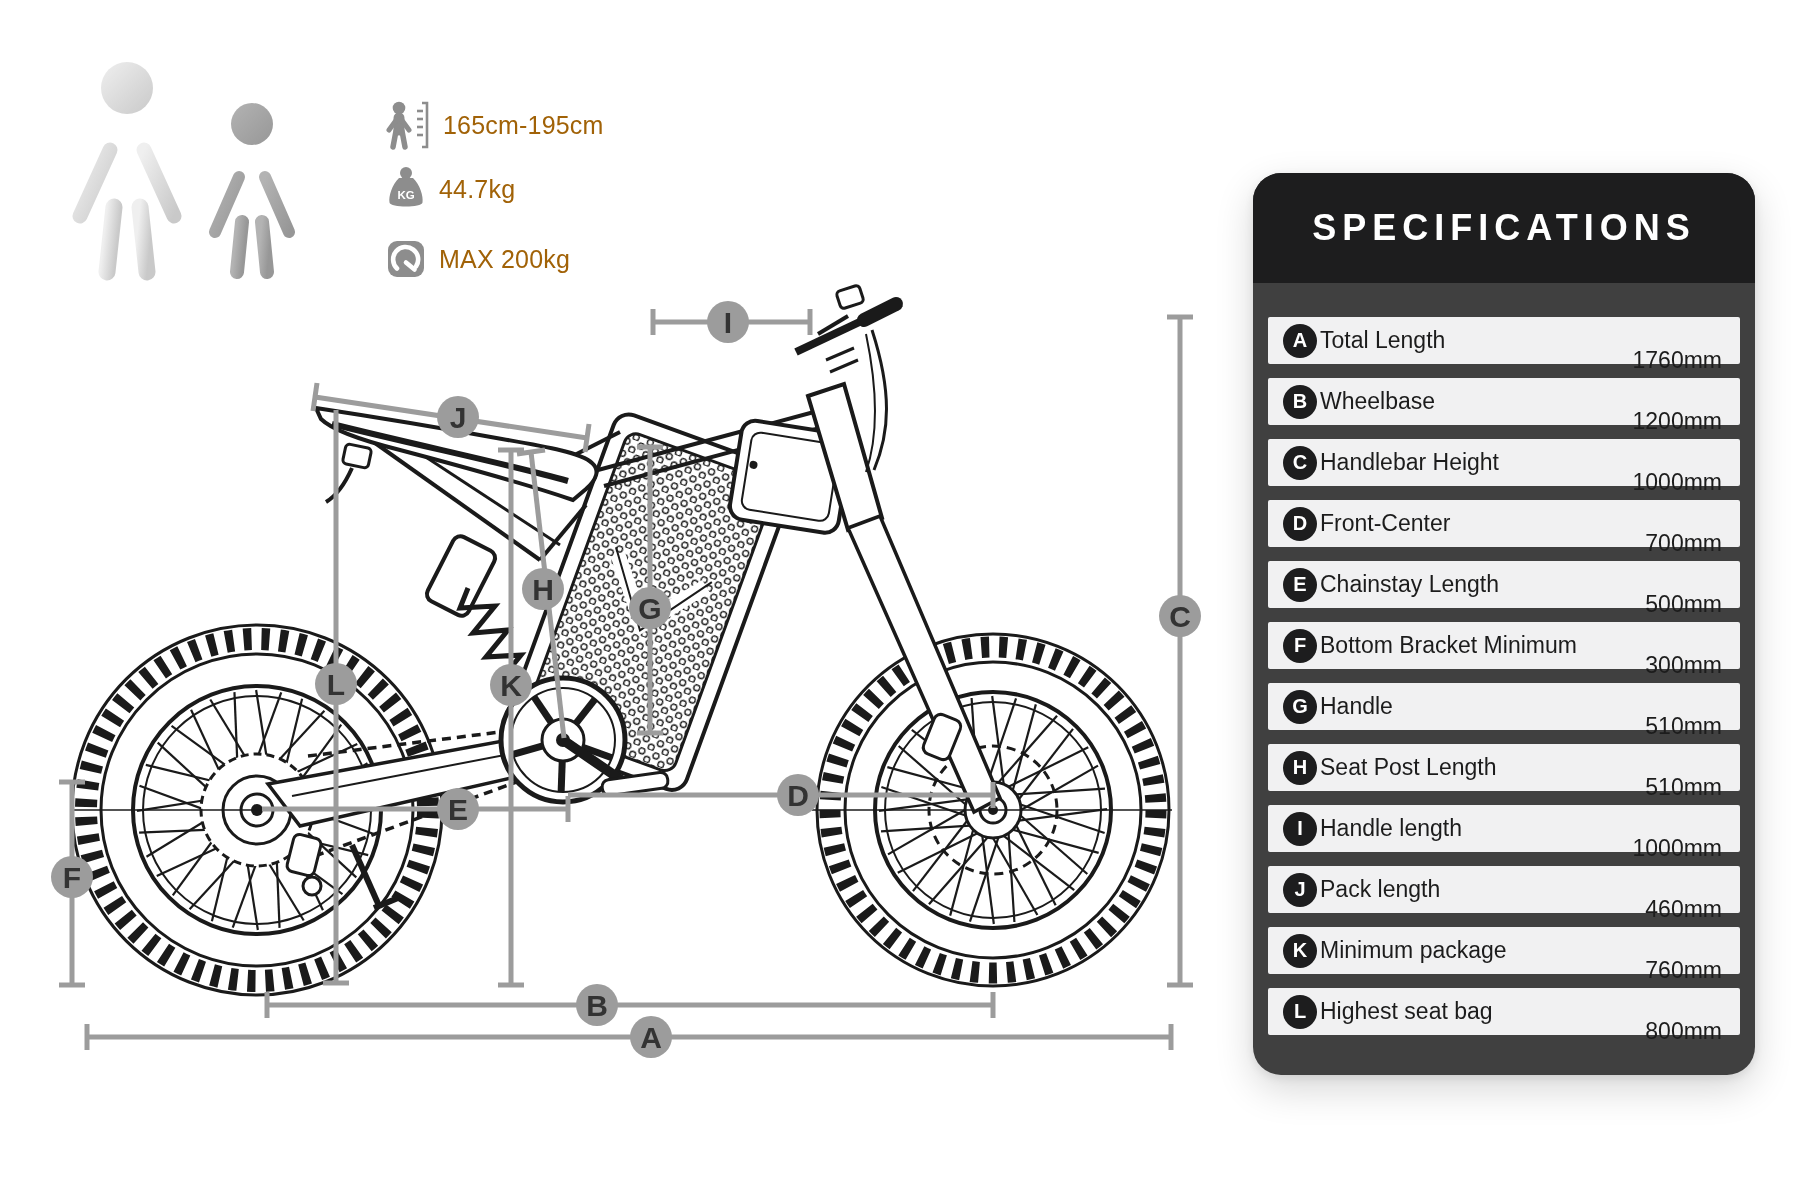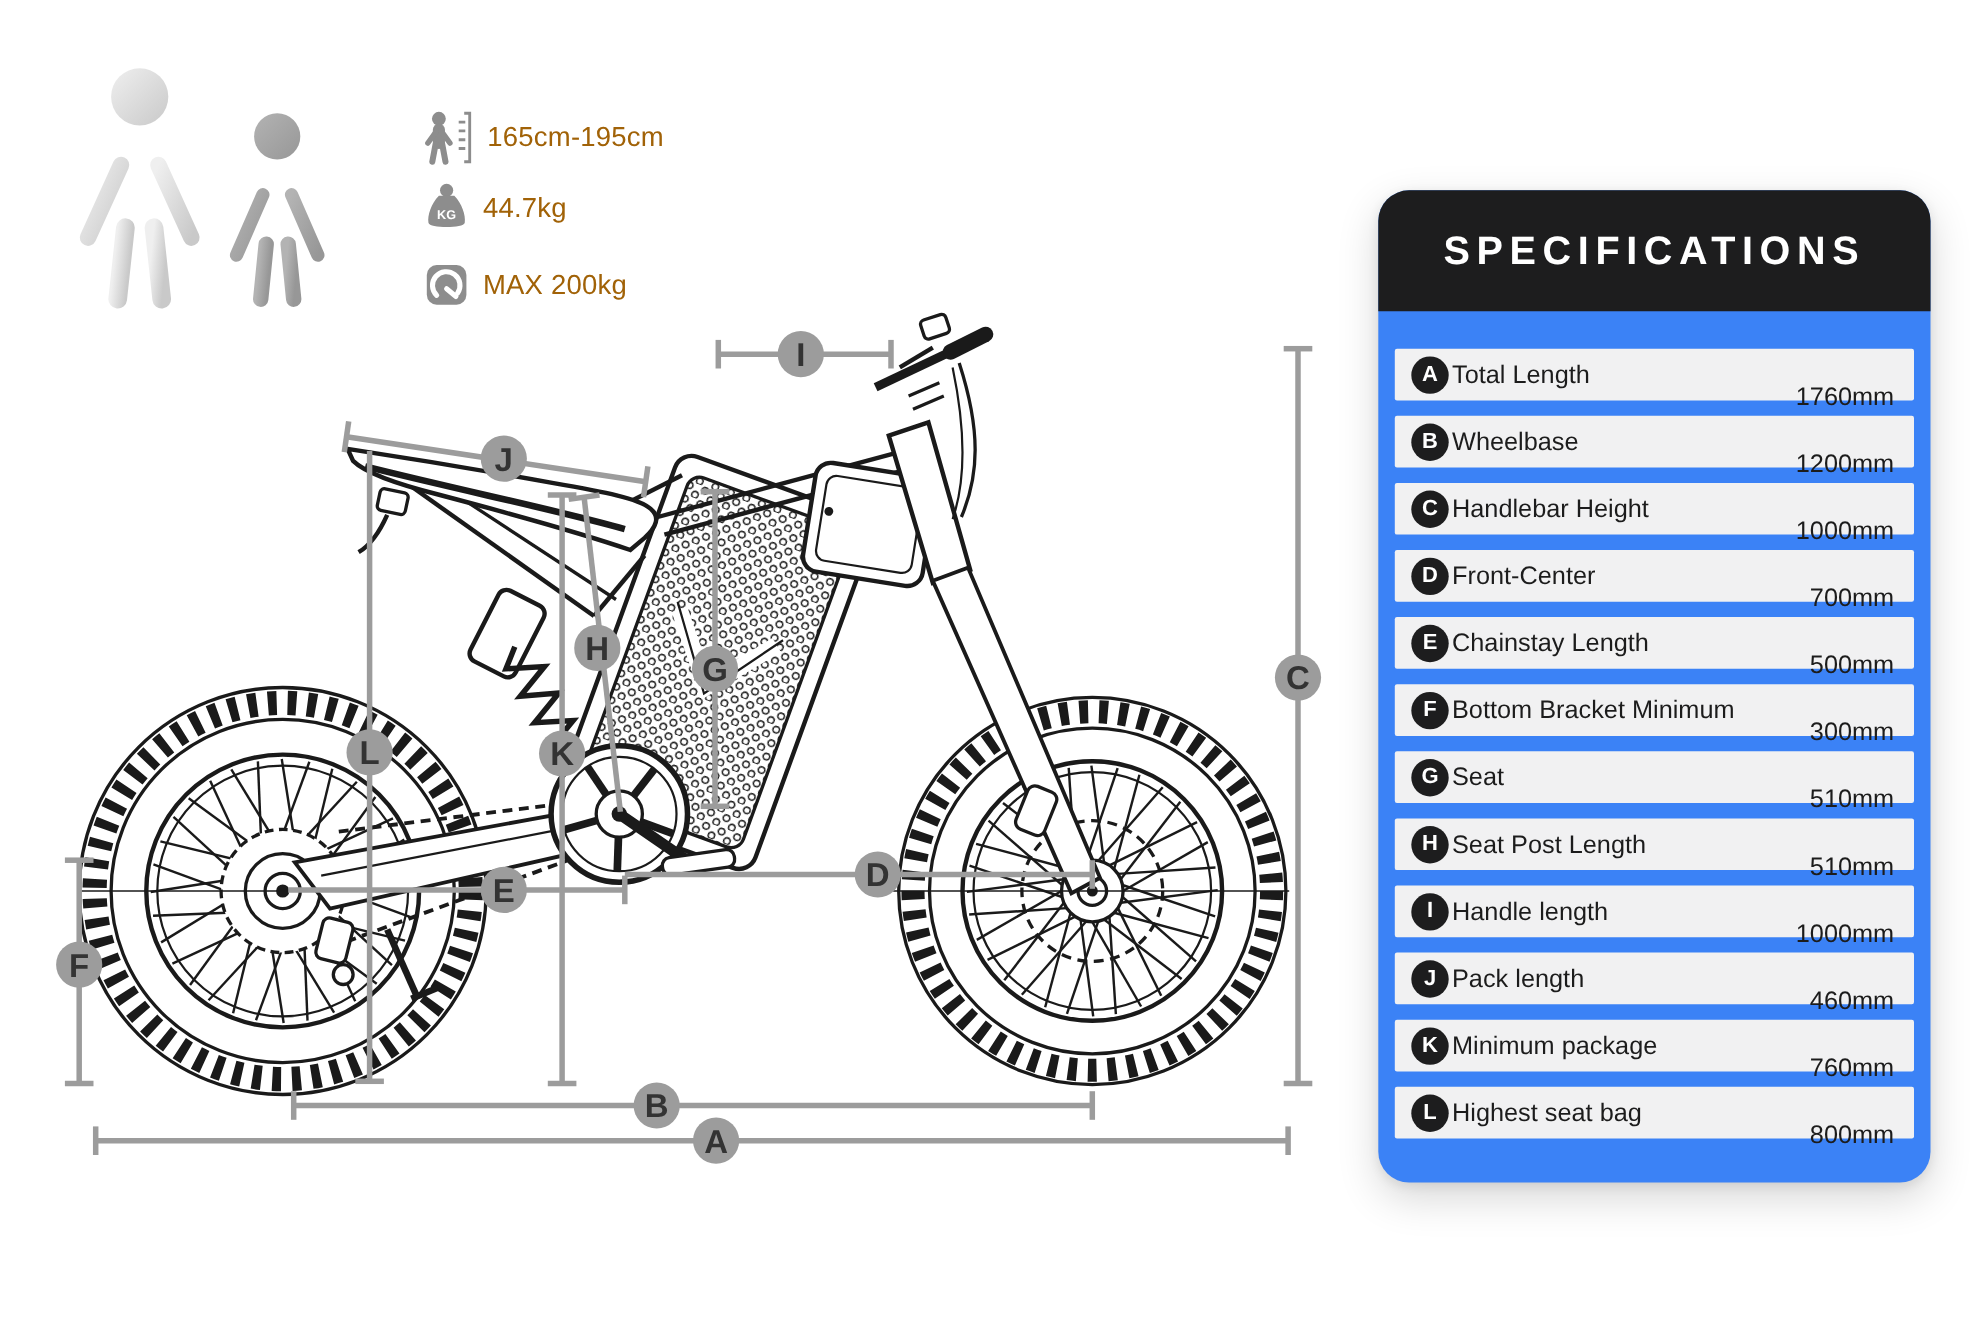--- a/index.html
+++ b/index.html
@@ -10,21 +10,21 @@
 
   
   .info-row{position:absolute;display:flex;align-items:center;gap:13px;}
   .info-row .txt{font-size:25px;color:#a16207;letter-spacing:.2px;white-space:nowrap;}
   #info-height{left:384px;top:100px;}
   #info-weight{left:386px;top:166px;}
   #info-max{left:386px;top:239px;}
 
   
   .spec-panel{position:absolute;left:1253px;top:173px;width:502px;height:902px;
-              background:#3b82f6;border-radius:28px;
+              background:#404040;border-radius:28px;
               box-shadow:0 14px 38px rgba(0,0,0,.16),0 3px 10px rgba(0,0,0,.08);}
   .spec-header{height:110px;background:#1d1d1e;border-radius:28px 28px 0 0;
                display:flex;align-items:center;justify-content:center;}
   .spec-title{color:#fff;font-size:36px;font-weight:700;letter-spacing:6px;}
   .spec-rows{padding:34px 15px 0 15px;}
   .spec-row{display:flex;align-items:center;height:47px;background:#f1f1f2;
             margin-bottom:14px;padding:0 18px 0 15px;border-radius:2px;}
   .spec-badge{flex:0 0 34px;width:34px;height:34px;border-radius:50%;background:#1d1d1e;
               color:#fff;font-weight:700;font-size:20px;display:flex;align-items:center;
               justify-content:center;}
@@ -445,21 +445,21 @@
     </div>
 
     <div class="spec-row">
       <span class="spec-badge">F</span>
       <span class="spec-label">Bottom Bracket Minimum</span>
       <span class="spec-value">300mm</span>
     </div>
 
     <div class="spec-row">
       <span class="spec-badge">G</span>
-      <span class="spec-label">Seat</span>
+      <span class="spec-label">Handle</span>
       <span class="spec-value">510mm</span>
     </div>
 
     <div class="spec-row">
       <span class="spec-badge">H</span>
       <span class="spec-label">Seat Post Length</span>
       <span class="spec-value">510mm</span>
     </div>
 
     <div class="spec-row">

